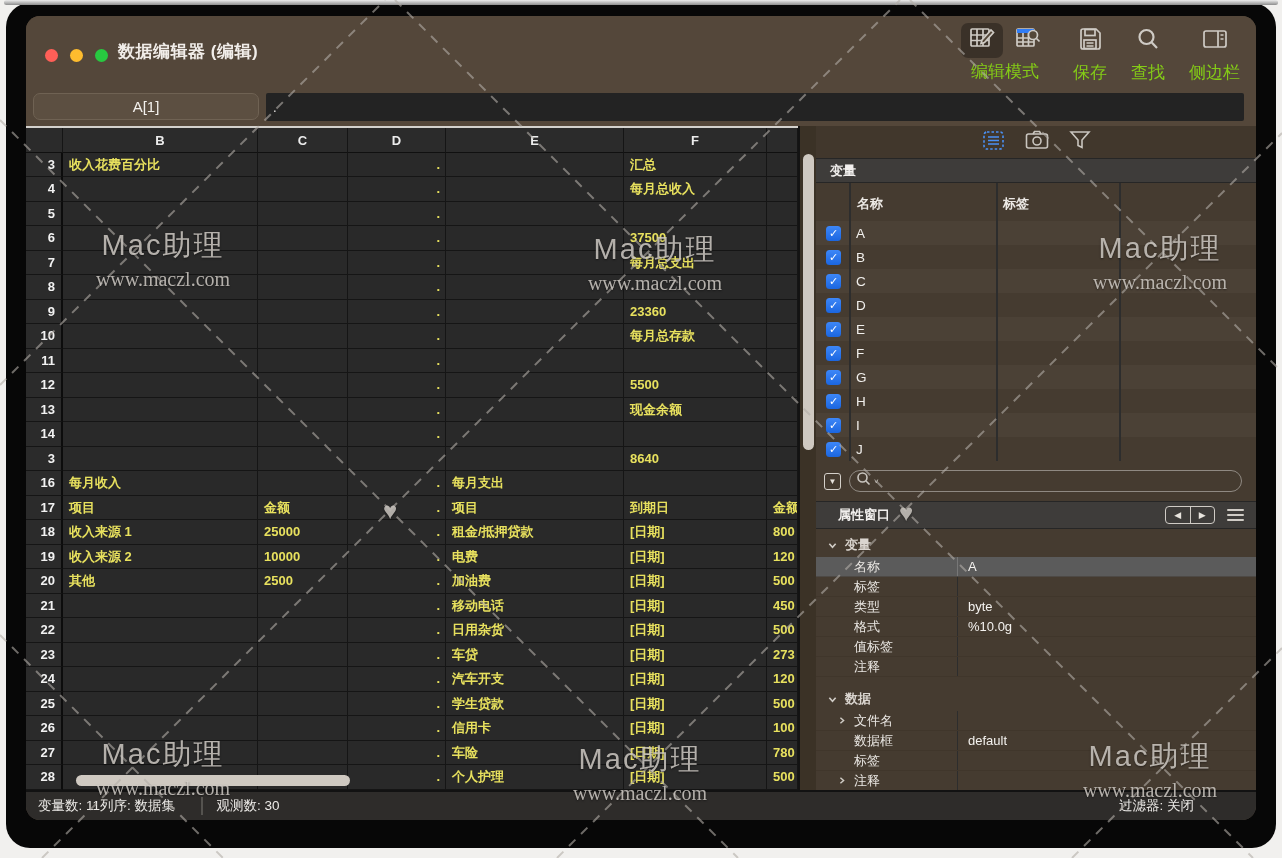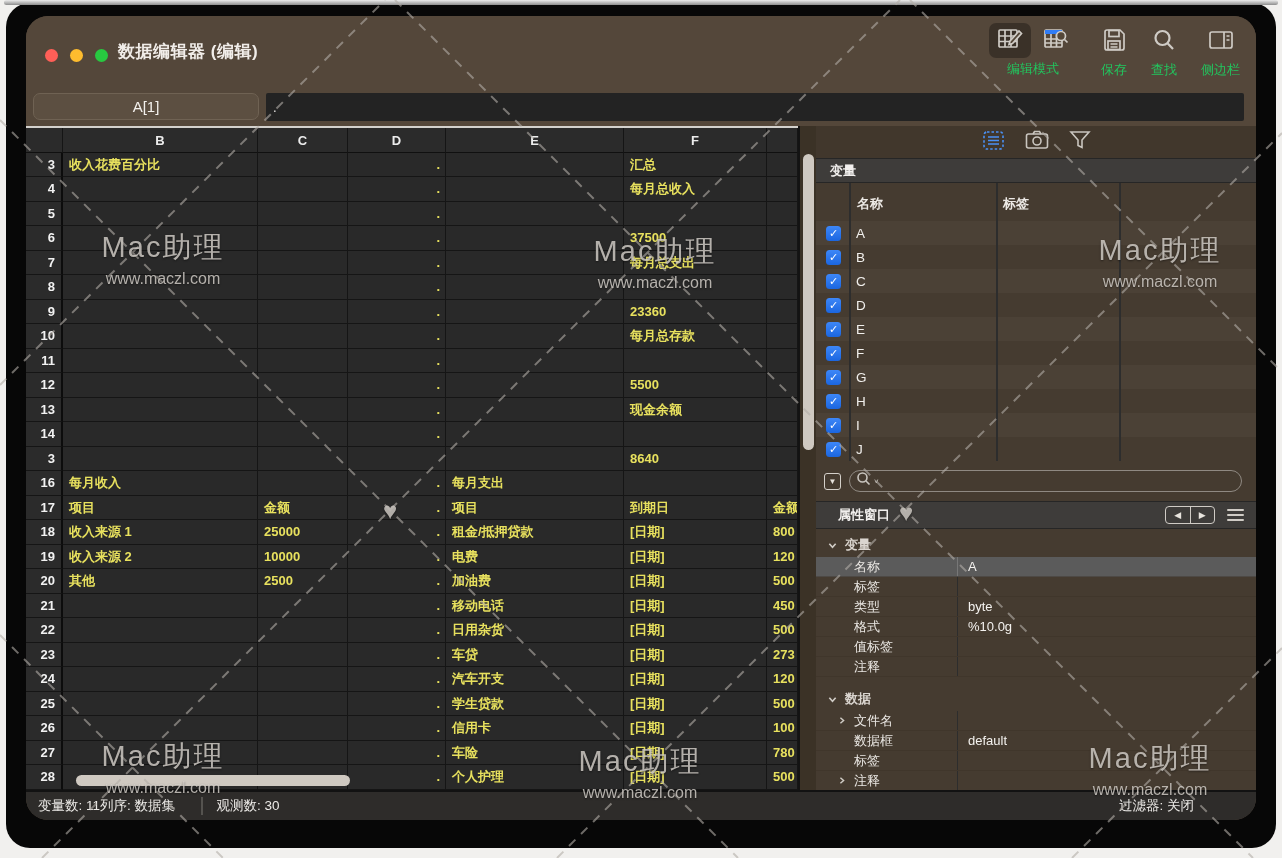--- a/index.html
+++ b/index.html
@@ -8,29 +8,29 @@
     position:relative; width:1282px; height:858px; overflow:hidden;
     background:#f1f0ee;
     font-family:"Liberation Sans","DejaVu Sans",sans-serif;
   }
   
   .lid-top { position:absolute; top:0; left:4px; right:4px; height:5px;
     background:linear-gradient(#ececec,#8d8d8d); border-radius:3px; z-index:3; }
   .device { position:absolute; top:3px; left:6px; right:6px; bottom:10px;
     background:#070707; border-radius:24px; z-index:2; overflow:hidden; }
   .screen { position:absolute; left:20px; right:20px; top:13px; bottom:28px;
-    background:#54473a; border-radius:22px; overflow:hidden; }
+    background:#54473a; border-radius:14px; overflow:hidden; }
 
   
   .titlebar { position:absolute; top:0; left:0; right:0; height:74px; background:#54473a; }
   .lights { position:absolute; left:19px; top:33px; display:flex; gap:12px; }
   .light { width:13px; height:13px; border-radius:50%; }
   .win-title { position:absolute; left:92px; top:24px; font-size:17px; font-weight:bold; color:#f1ede9; letter-spacing:.5px;}
   .toolbar { position:absolute; right:16px; top:7px; display:flex; align-items:flex-start; gap:24px; }
-  .tb-item { display:flex; flex-direction:column; align-items:center; color:#22c55e; font-size:13px; }
+  .tb-item { display:flex; flex-direction:column; align-items:center; color:#84cc16; font-size:17px; }
   .tb-icon { height:36px; display:flex; align-items:center; justify-content:center; }
   .tb-group { display:flex; gap:4px; }
   .tb-btn { width:42px; height:35px; display:flex; align-items:center; justify-content:center; border-radius:7px; }
   .tb-btn.sel { background:rgba(0,0,0,.30); }
   .tb-label { margin-top:2px; white-space:nowrap; }
   svg.ic { stroke:#cfcbc5; fill:none; stroke-width:1.7; }
 
   
   .formulabar { position:absolute; top:74px; left:0; right:0; height:36px; background:#54473a; }
   .cellref { position:absolute; left:7px; top:3px; width:226px; height:27px;
@@ -109,21 +109,21 @@
   .sb-left { padding-left:12px; display:flex; }
   .sb-div { width:1.5px; height:18px; background:#55534f; margin-left:26px; }
   .sb-mid { margin-left:14px; }
   .sb-right { margin-left:auto; padding-right:62px; }
 
   
   .overlay { position:absolute; inset:0; z-index:60; pointer-events:none; }
   .wm { position:absolute; transform:translate(-50%,-50%); text-align:center;
     color:rgba(214,209,203,.82); text-shadow:0 1px 2px rgba(0,0,0,.45); white-space:nowrap; }
   .wm .t1 { font-size:29px; letter-spacing:2px; }
-  .wm .t2 { font-size:16px; margin-top:2px; }
+  .wm .t2 { font-size:20px; margin-top:2px;font-family:Liberation Serif, serif; }
   .wm-heart { position:absolute; transform:translate(-50%,-50%); font-size:24px;
     color:rgba(205,200,194,.85); text-shadow:0 1px 2px rgba(0,0,0,.4); }
 </style>
 </head>
 <body>
 
 <div class="lid-top"></div>
 
 <div class="device">
   <div class="screen">

